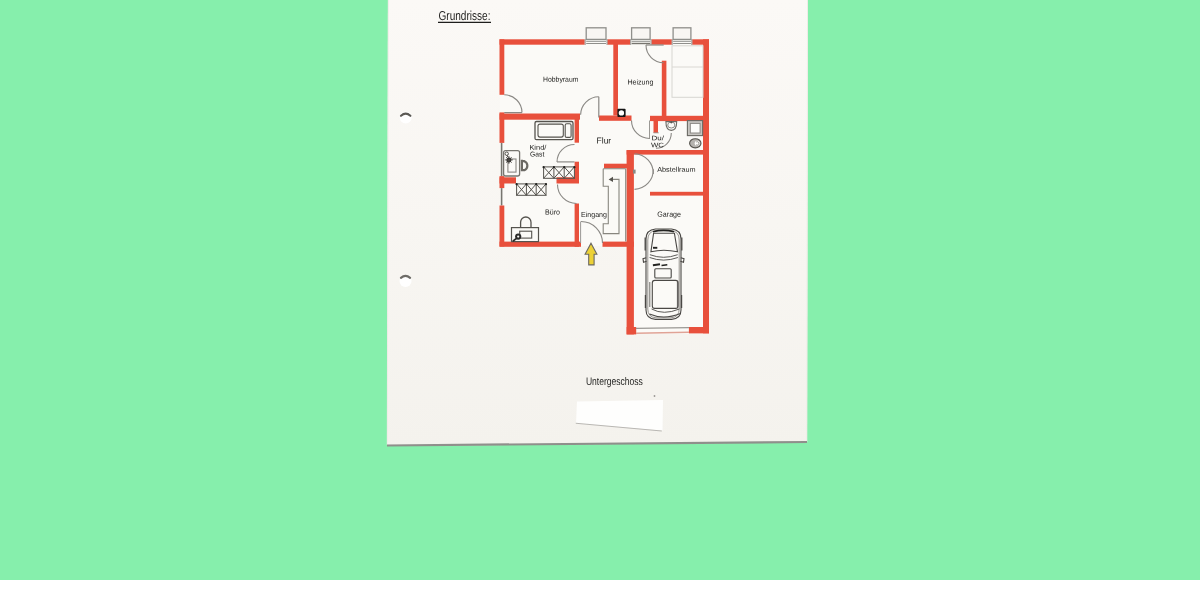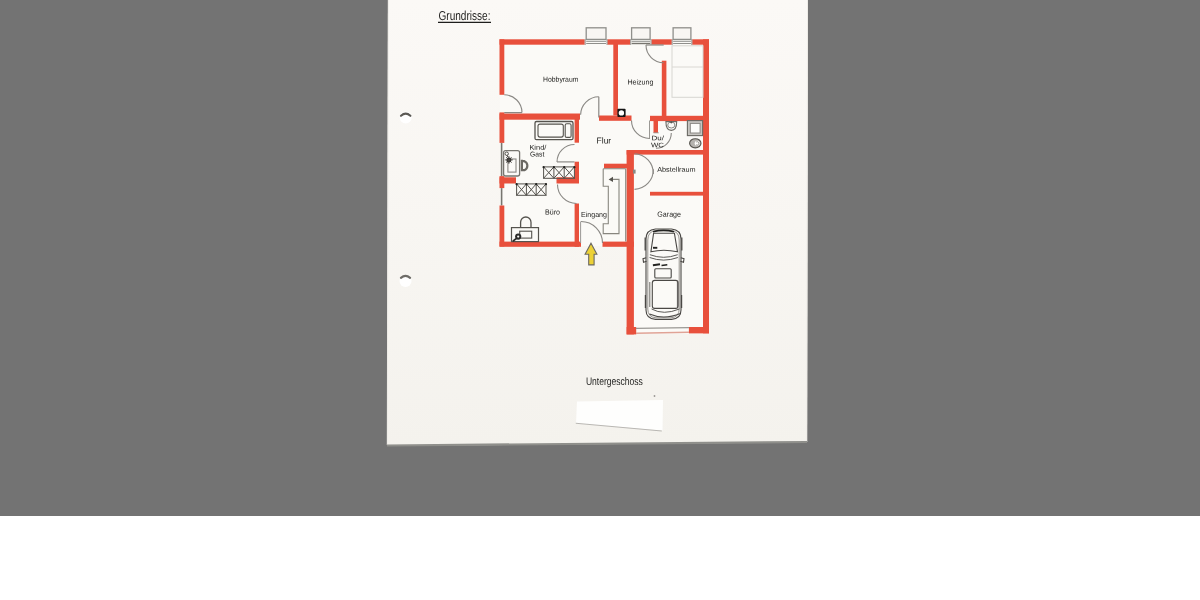--- a/index.html
+++ b/index.html
@@ -1,16 +1,16 @@
 <!DOCTYPE html>
 <html><head>
 <meta charset="utf-8">
 <style>
   html,body{margin:0;padding:0;background:#ffffff;}
-  #stage{position:relative;width:1200px;height:516px;background:#737373;overflow:hidden;}
+  #stage{position:relative;width:1200px;height:580px;background:#86efac;overflow:hidden;}
   svg{display:block;filter:blur(0.001px);}
   text{font-family:"Liberation Sans",sans-serif;fill:#1e1e1c;-webkit-font-smoothing:antialiased;text-rendering:geometricPrecision;}
 </style>
 </head>
 <body>
 <div id="stage">
 <svg width="1200" height="600" viewBox="0 0 1200 600">
 <defs>
 <linearGradient id="paper" x1="0" y1="0" x2="0" y2="1">
   <stop offset="0" stop-color="#fbf9f6"></stop>

